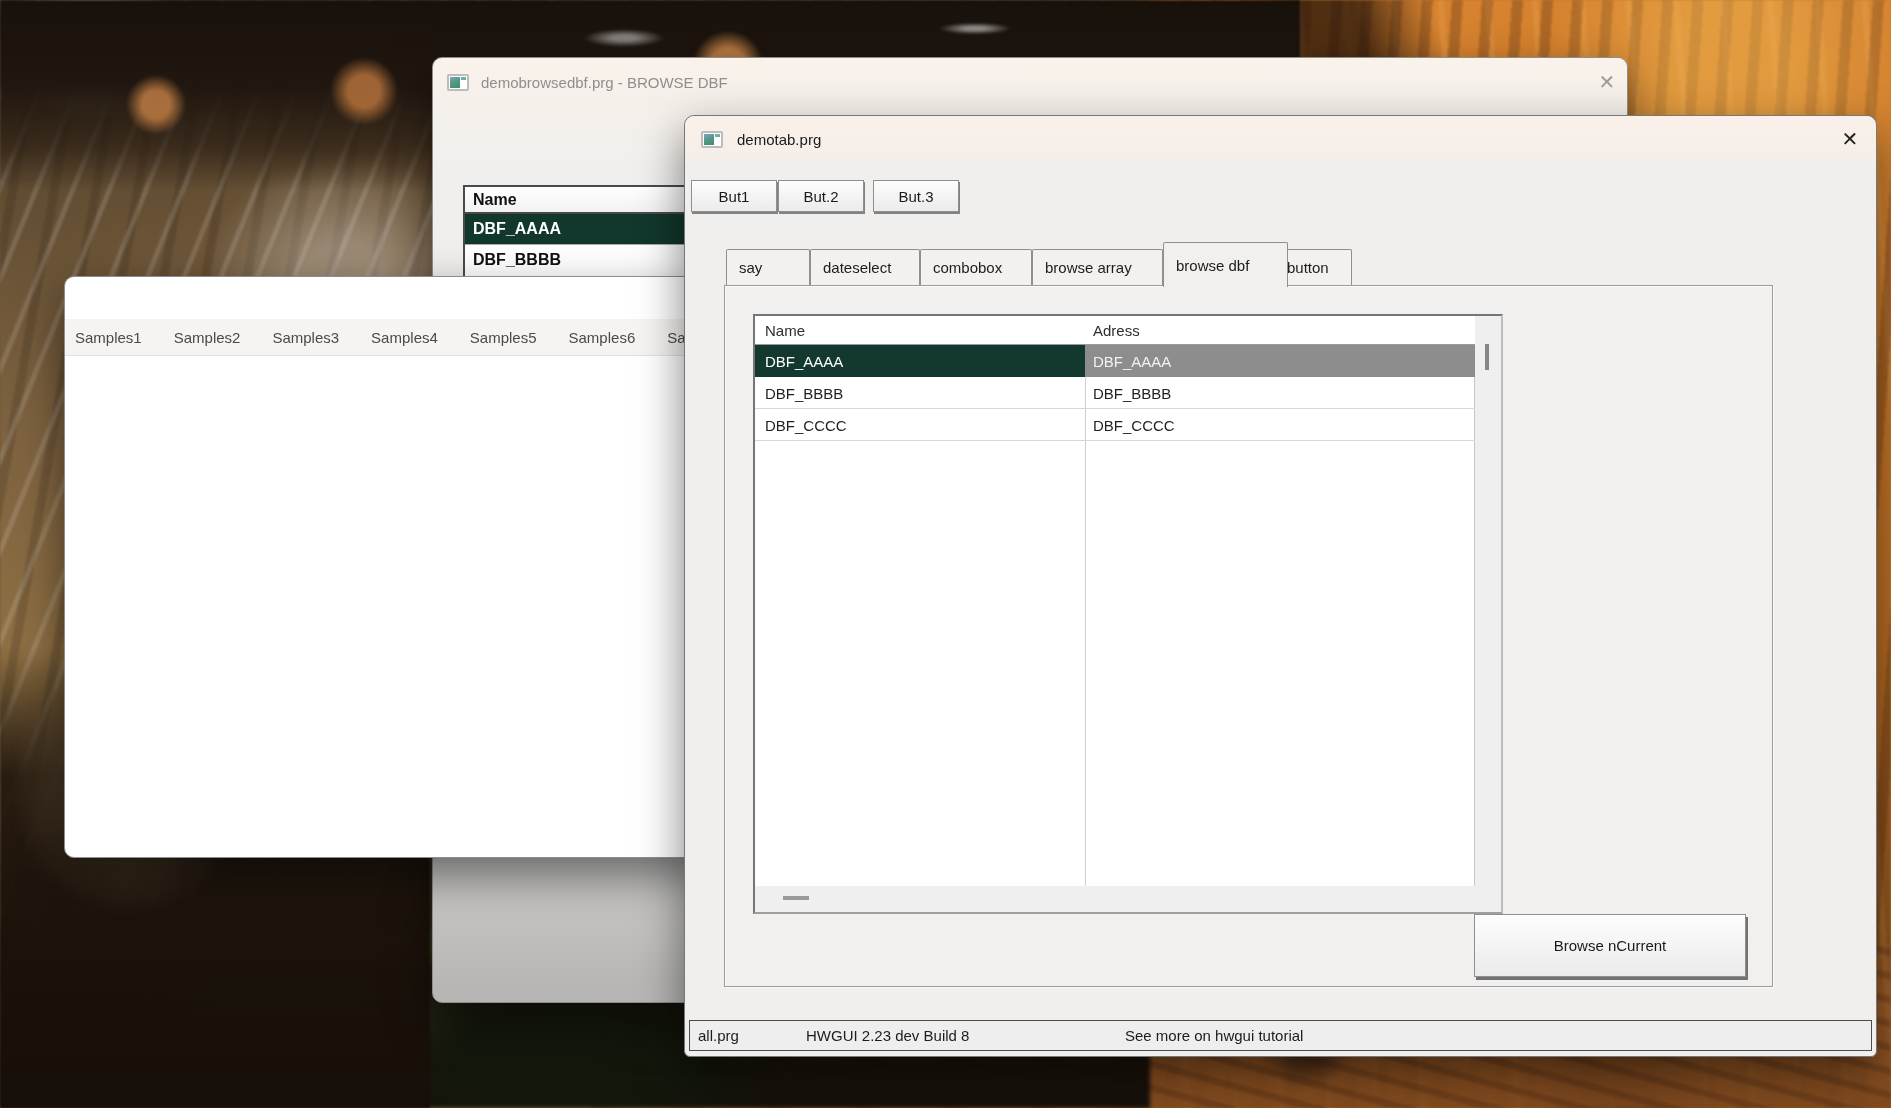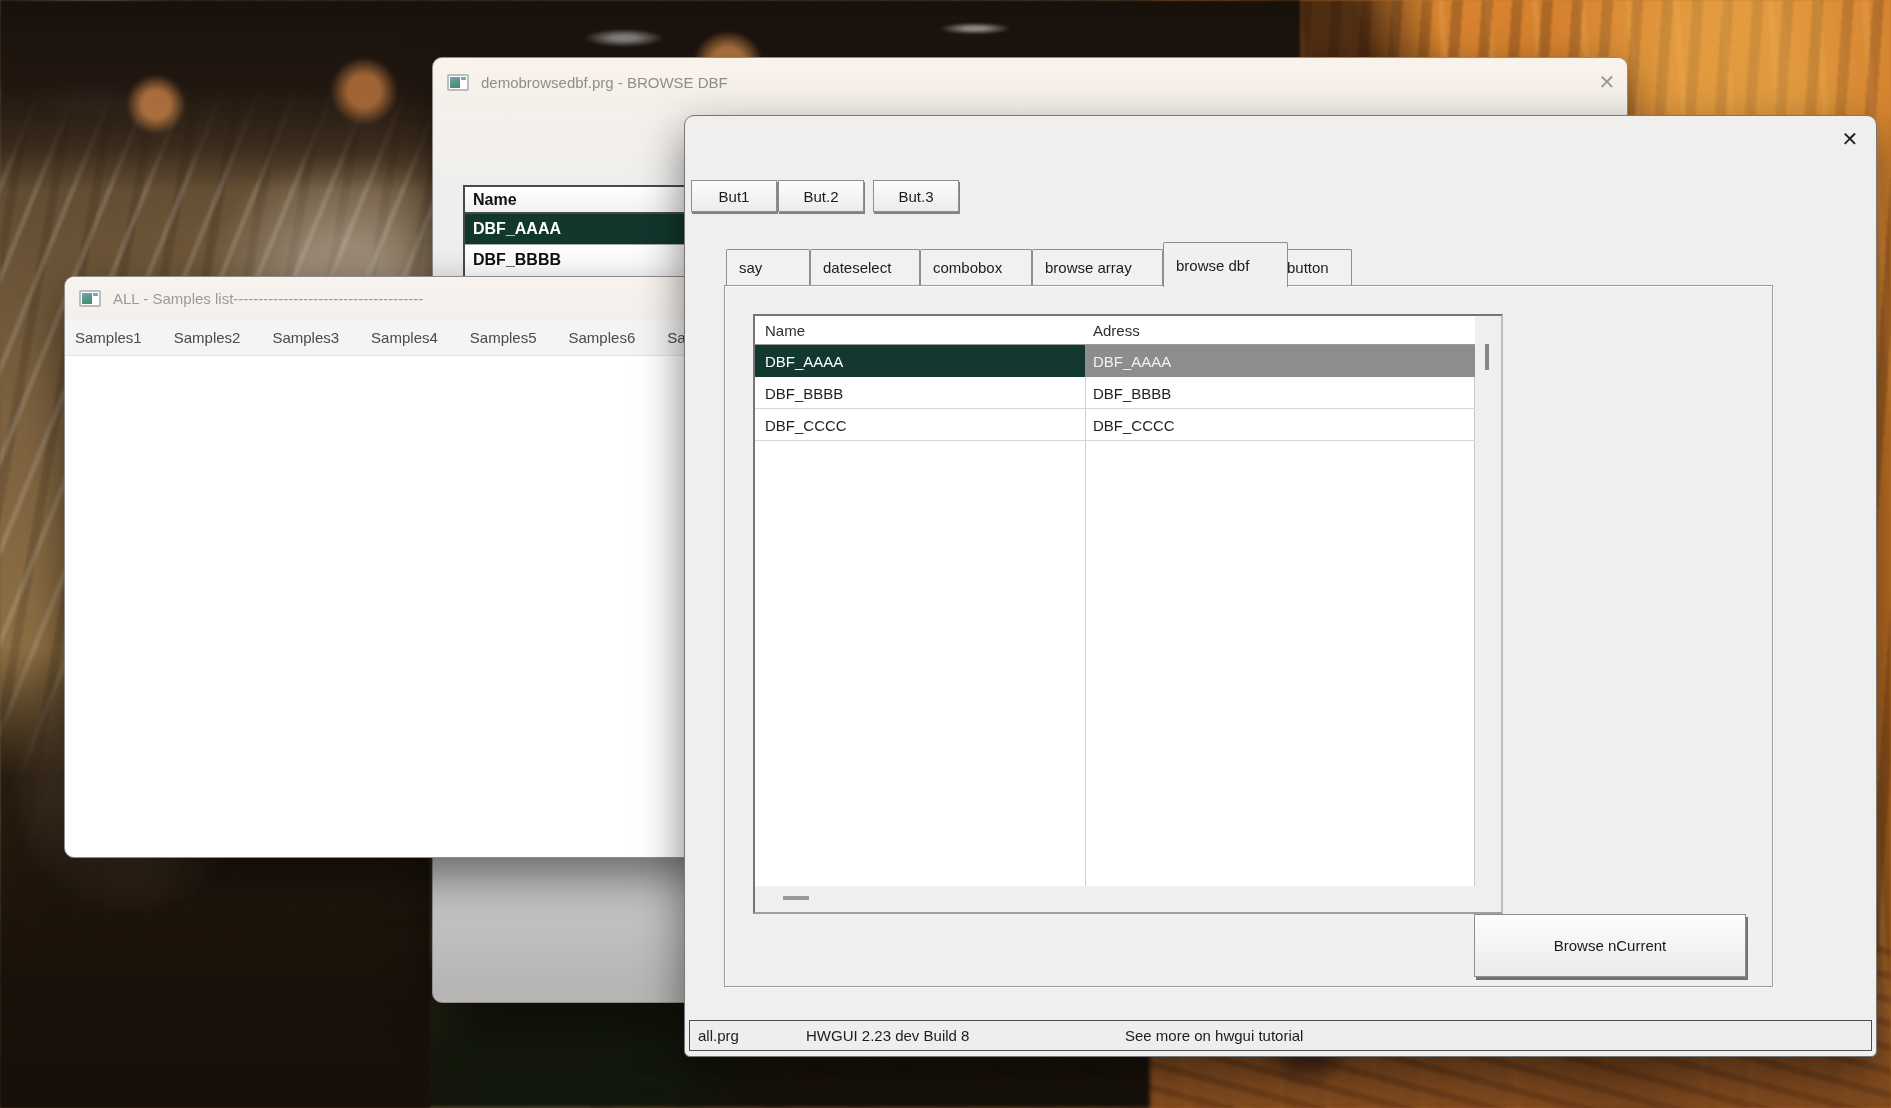--- a/index.html
+++ b/index.html
@@ -179,39 +179,39 @@
     <div class="close-x">✕</div>
     <div class="btable">
       <div class="bhead">Name</div>
       <div class="brow sel">DBF_AAAA</div>
       <div class="brow plain">DBF_BBBB</div>
       <div class="bpad"></div>
     </div>
   </div>
 
   <div class="window w-samples">
-    <div class="titlebar">
-      <span class="win-icon">
-          <span class="pic"></span>
-          <span class="dash"></span>
-        </span>
-      <span class="title-text">ALL - Samples list--------------------------------------</span>
-    </div>
     <div class="menubar">
       <span class="menu-item">Samples1</span>
       <span class="menu-item">Samples2</span>
       <span class="menu-item">Samples3</span>
       <span class="menu-item">Samples4</span>
       <span class="menu-item">Samples5</span>
       <span class="menu-item">Samples6</span>
       <span class="menu-item">Samples7</span>
     </div>
   </div>
 
   <div class="window w-demotab">
+    <div class="titlebar">
+      <span class="win-icon">
+          <span class="pic"></span>
+          <span class="dash"></span>
+        </span>
+      <span class="title-text">demotab.prg</span>
+    </div>
     <div class="close-x">✕</div>
 
     <div class="push-btn btn-but" style="left:6px;">But1</div>
     <div class="push-btn btn-but" style="left:93px;">But.2</div>
     <div class="push-btn btn-but" style="left:188px;">But.3</div>
 
     <div class="tab" style="left:41px; width:84px;">say</div>
     <div class="tab" style="left:125px; width:110px;">dateselect</div>
     <div class="tab" style="left:235px; width:112px;">combobox</div>
     <div class="tab" style="left:347px; width:131px;">browse array</div>

